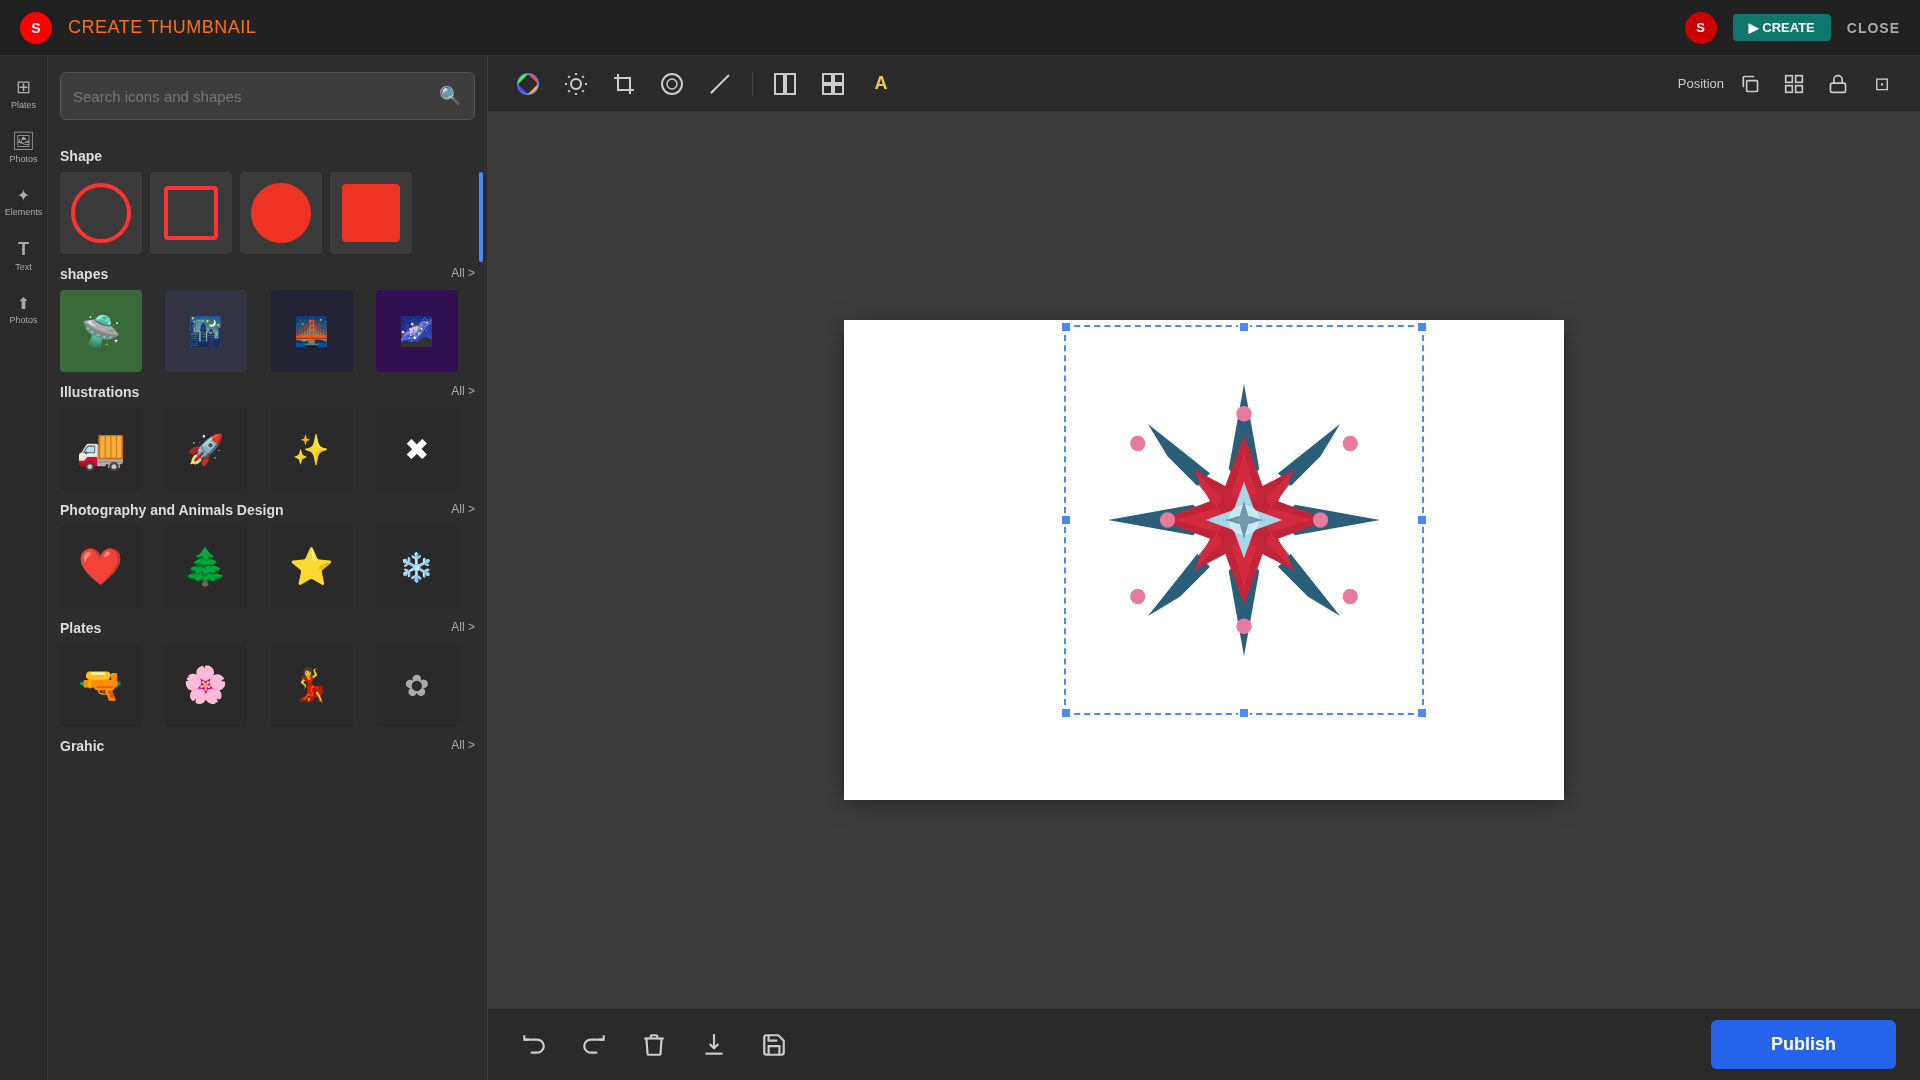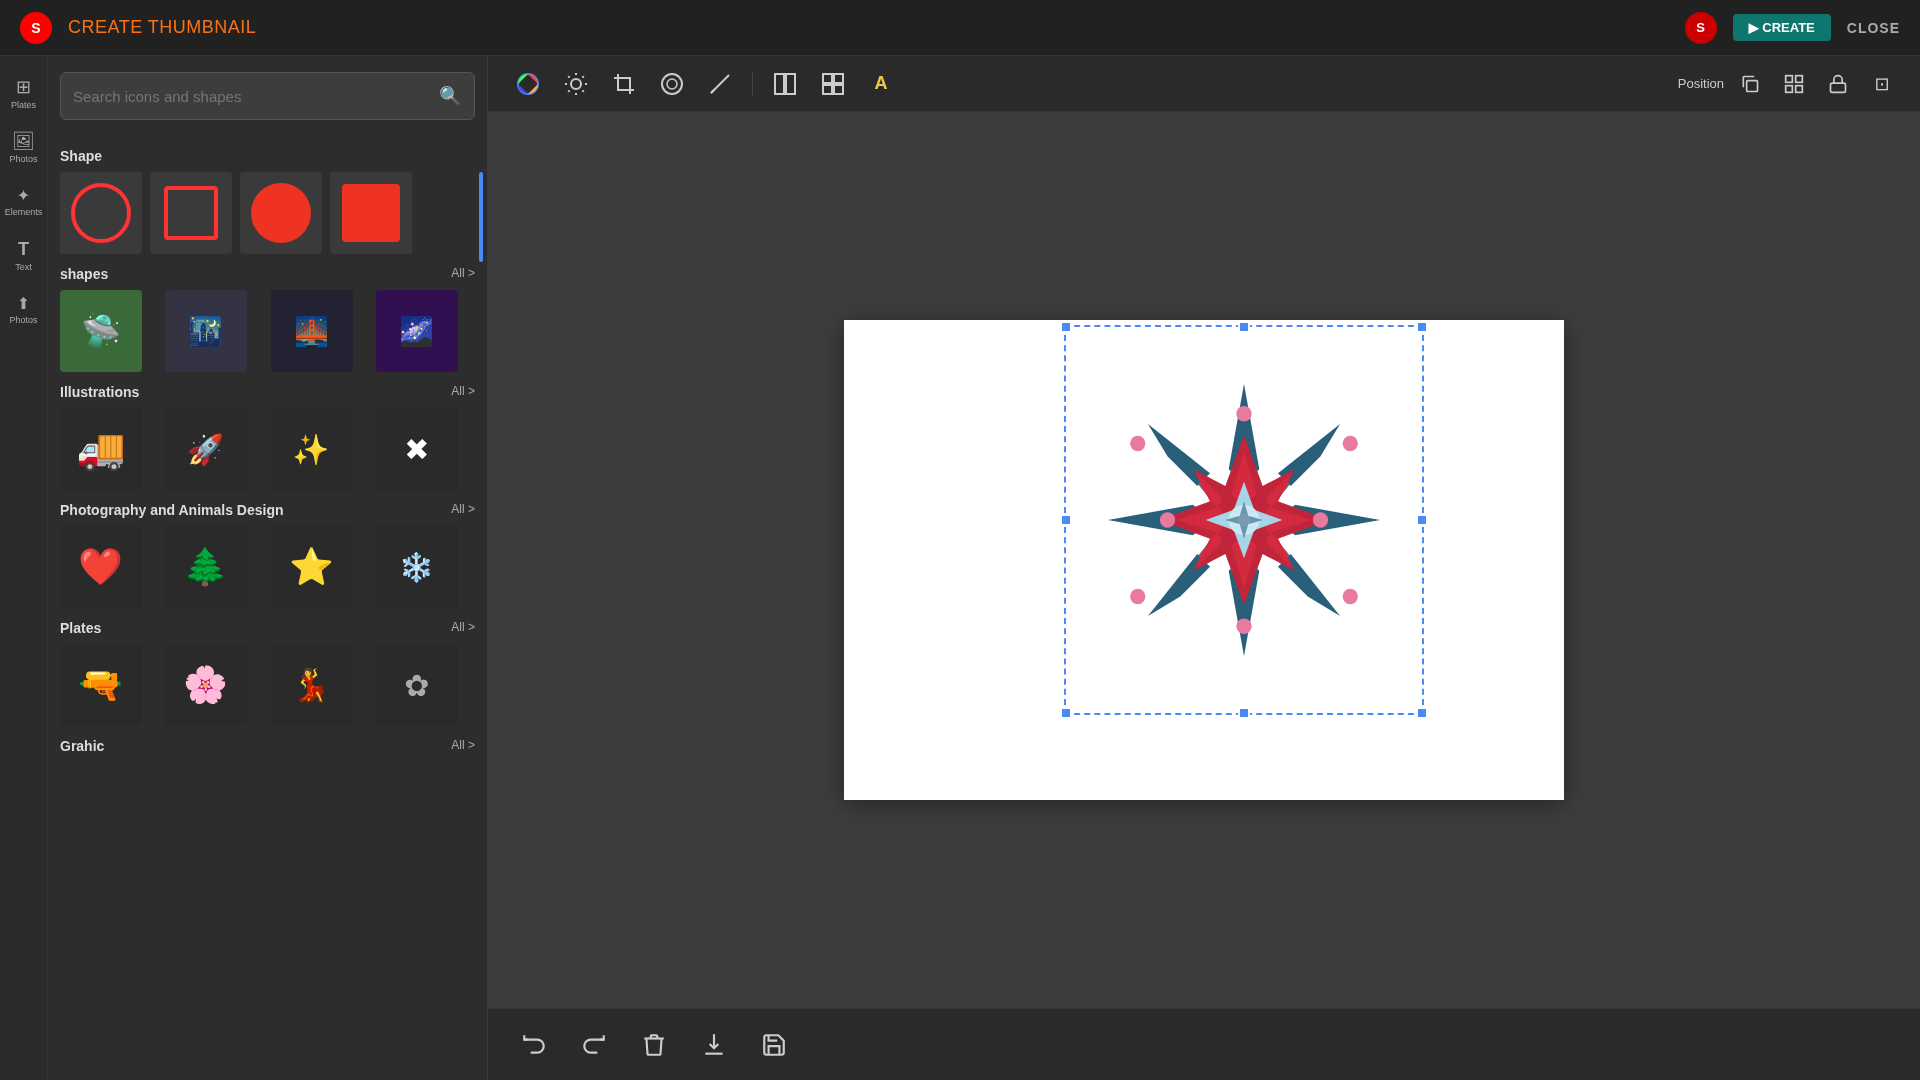--- a/index.html
+++ b/index.html
@@ -596,15 +596,16 @@
         </svg>
       </button>
       <button class="bottom-btn" title="Save">
         <svg width="26" height="26" viewBox="0 0 24 24" fill="none" stroke="#ccc" stroke-width="2">
           <path d="M19 21 H5 A2 2 0 0 1 3 19 V5 A2 2 0 0 1 5 3 H16 L21 8 V19 A2 2 0 0 1 19 21 Z"></path>
           <polyline points="17 21 17 13 7 13 7 21"></polyline>
           <polyline points="7 3 7 8 15 8"></polyline>
         </svg>
       </button>
 
+      <button class="publish-btn">Publish</button>
     </div>
   </div>
 </div>
 
 </body></html>

